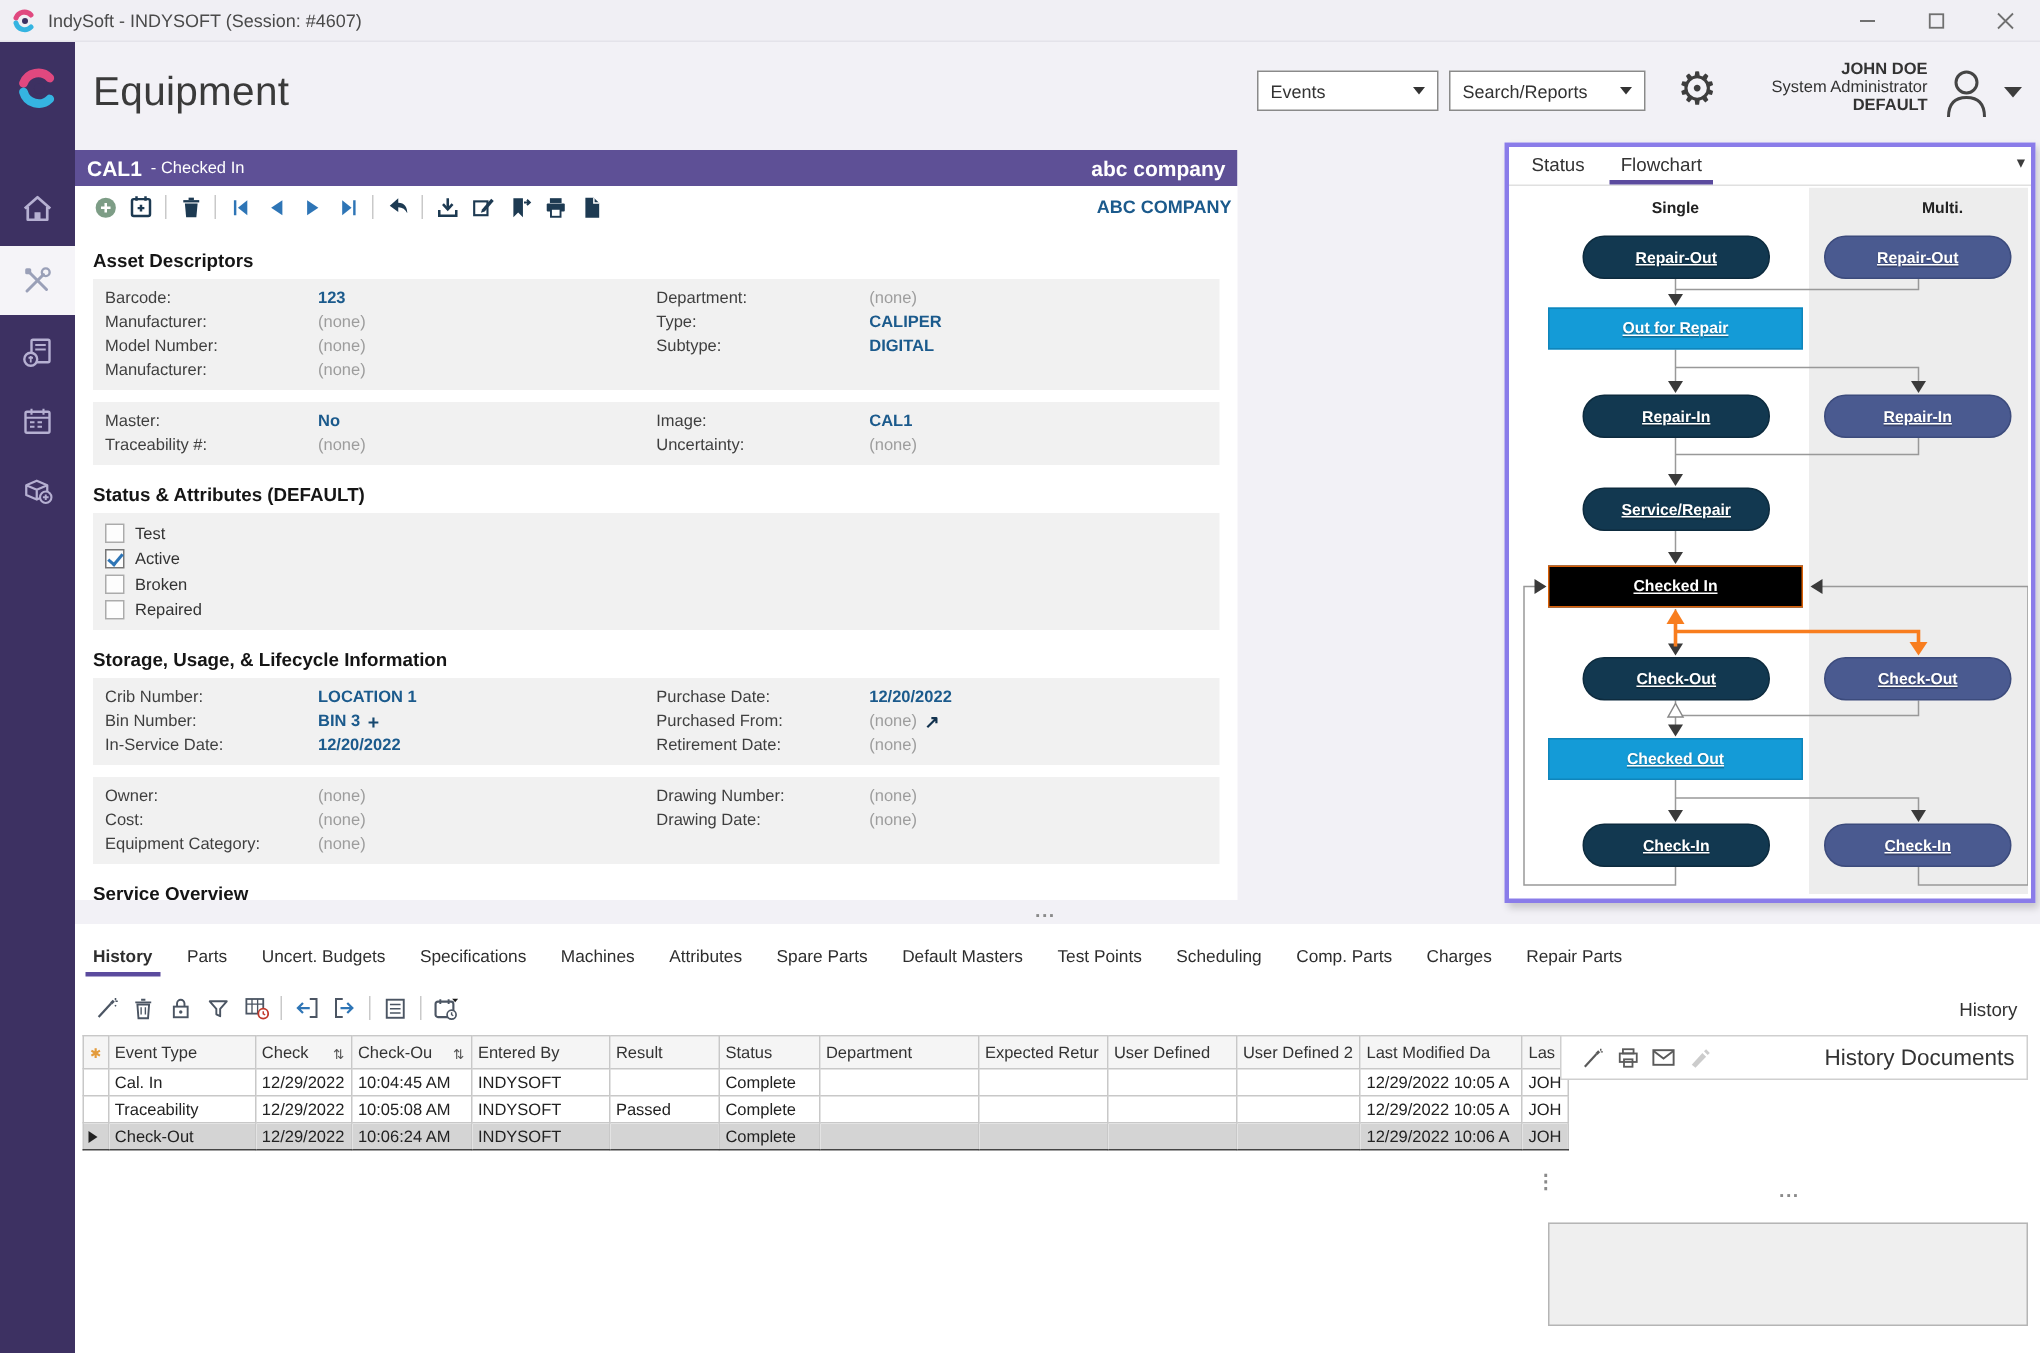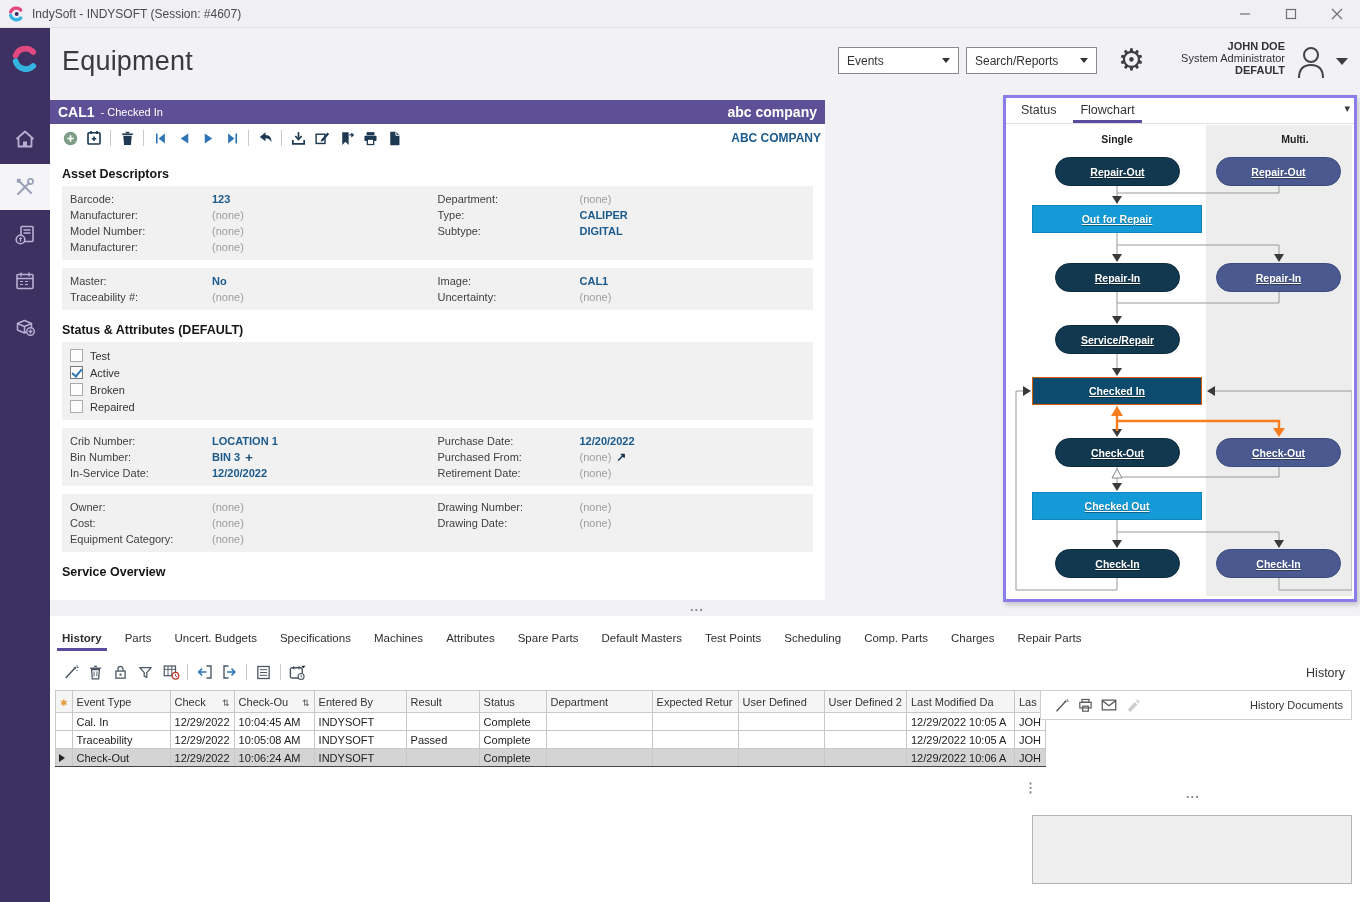--- a/index.html
+++ b/index.html
@@ -79,21 +79,21 @@
   .flowbody { position:absolute; left:2px; top:27px; width:344px; height:471px; overflow:hidden; }
   .multibg { position:absolute; left:198px; top:0; width:146px; height:471px; background:#ededed; }
   .flowsvg { position:absolute; left:0; top:0; }
   .fcolhdr { position:absolute; top:8px; width:120px; text-align:center; font-size:10.5px; font-weight:bold; color:#222; }
   .fnode { position:absolute; display:flex; align-items:center; justify-content:center; color:#fff; font-size:10.5px; font-weight:bold; text-shadow:0 1px 1px rgba(0,0,0,.35);text-decoration:underline; }
   .pill { width:125px; height:29px; border-radius:15px; }
   .pill.dark { background:#123850; border:1px solid #0d2b3e; }
   .pill.blue { background:#4a5a90; border:1px solid #3c4b7c; }
   .frect { width:170px; height:28px; }
   .frect.lblue { background:#149bd7; border:1px solid #0f85bb; }
-  .frect.orange { background:#0c4a6e; border:1px solid #d95f06; }
+  .frect.orange { background:#000000; border:1px solid #d95f06; }
 
   
   .bottompane { position:absolute; left:50px; top:616px; width:1310px; height:286px; background:#fff; }
   .btabs { position:absolute; left:62px; top:632px; display:flex; gap:23px; }
   .btab { font-size:11.5px; color:#2e2e2e; position:relative; padding-bottom:7px; }
   .btab.active { font-weight:bold; }
   .btab.active::after { content:""; position:absolute; left:-5px; right:-5px; bottom:0; height:3px; background:#5b4b9e; }
   .btoolbar { position:absolute; left:58px; top:661px; display:flex; align-items:center; }
   .btoolbar .tbico { width:25px; }
   .histtable { position:absolute; left:55px; top:690px; border-collapse:collapse; table-layout:fixed; font-size:11px; color:#222; }
@@ -103,21 +103,21 @@
   .histtable .aster { color:#e39b3c; font-size:9px; }
   .histtable tr.drow { background:#fff; }
   .histtable tr.drow.sel td { background:#d4d4d4; border-top:1px solid #444; border-bottom:1px solid #444; }
   .rowind { position:relative; }
   tr.sel .rowind::after { content:""; position:absolute; left:3px; top:5px; width:0; height:0; border-top:4px solid transparent; border-bottom:4px solid transparent; border-left:6px solid #222; }
 
   
   .histtitle { position:absolute; left:1040px; top:666px; width:305px; text-align:right; font-size:12.5px; color:#333; }
   .docsbar { position:absolute; left:1040px; top:690px; width:312px; height:30px; border:1px solid #cfcfcf; display:flex; align-items:center; padding:0 8px; background:#fff; }
   .docsbar .tbico { width:24px; }
-  .docsbar .docslabel { margin-left:auto; font-size:11px; color:#333;padding-left:12px; }
+  .docsbar .docslabel { margin-left:auto; font-size:15px; color:#333;padding-left:12px; }
   .docsbox { position:absolute; left:1032px; top:815px; width:320px; height:69px; background:#efefef; border:1px solid #b5b5b5; }
 </style>
 </head>
 <body>
 
 <div id="app">
 
   <div class="titlebar">
     <svg class="tlogo" viewBox="0 0 24 24">
       <path d="M19 6 A9 9 0 0 0 4 9" fill="none" stroke="#e0487f" stroke-width="5" stroke-linecap="round"></path>
@@ -384,20 +384,21 @@
         <div class="cbrow">
             <span class="cb" data-checked="false"></span>
             <span>Broken</span>
           </div>
         <div class="cbrow">
             <span class="cb" data-checked="false"></span>
             <span>Repaired</span>
           </div>
       </div>
 
+      <div class="sec">Storage, Usage, &amp; Lifecycle Information</div>
       <div class="fgroup">
         <div class="fcols">
           <div class="fcol">
             <div class="frow">
                 <span class="flabel">Crib Number:</span>
                 <span class="fval">LOCATION 1</span>
               </div>
             <div class="frow">
                 <span class="flabel">Bin Number:</span>
                 <span class="fval">BIN 3</span>

